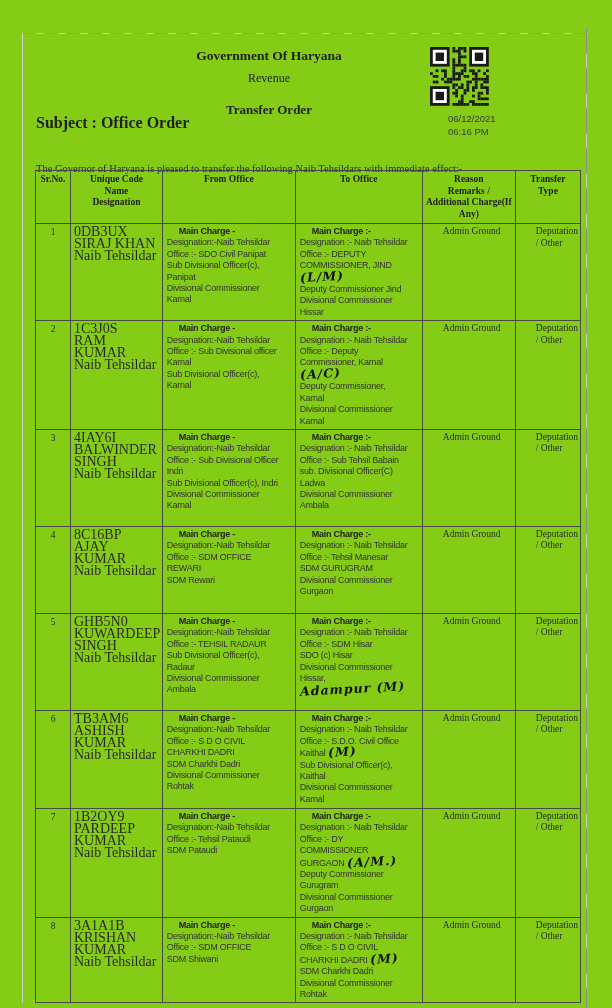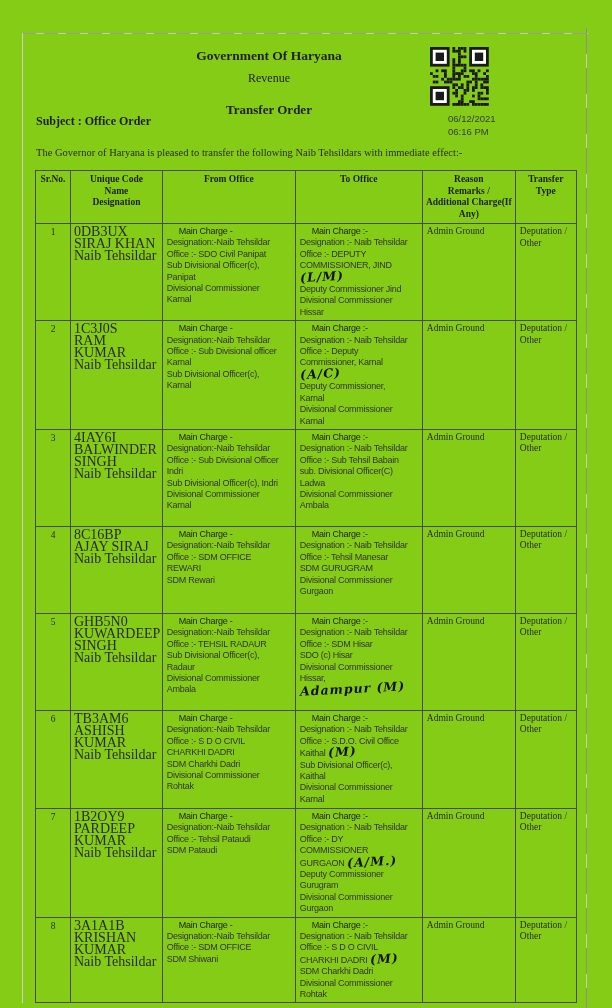--- a/index.html
+++ b/index.html
@@ -8,39 +8,39 @@
   .scan-top{position:absolute;left:22px;top:33px;width:566px;height:1px;
             background:repeating-linear-gradient(90deg,#9a9a9a 0 14px,#c7c7c7 14px 22px);}
   .scan-left{position:absolute;left:22px;top:33px;width:1px;height:970px;background:#cfcfcf;}
   .scan-right{position:absolute;left:586px;top:28px;width:1px;height:980px;
             background:repeating-linear-gradient(180deg,#8f8f8f 0 26px,#c9c9c9 26px 40px);}
   .titles{position:absolute;left:89px;top:48px;width:360px;text-align:center;}
   .title-org{font-size:13.5px;font-weight:bold;color:#222;}
   .title-dept{font-size:12px;font-weight:normal;color:#222;margin-top:7px;}
   .title-doc{font-size:13px;font-weight:bold;color:#222;margin-top:16px;}
   .qr{position:absolute;left:430px;top:47px;width:59px;height:59px;}
-  .subject{position:absolute;left:36px;top:114px;font-size:12px;font-weight:bold;color:#1f1f1f;}
+  .subject{position:absolute;left:36px;top:114px;font-size:16px;font-weight:bold;color:#1f1f1f;}
   .datetime{position:absolute;left:448px;top:112px;font-family:"Liberation Sans",sans-serif;
             font-size:9.5px;line-height:13px;color:#3a3a3a;}
-  .intro{position:absolute;left:36px;top:136px;width:540px;font-size:10.5px;color:#2b2b2b;}
+  .intro{position:absolute;left:36px;top:152px;width:540px;font-size:10.5px;color:#2b2b2b;}
   table.transfer{position:absolute;left:35px;top:170px;border-collapse:collapse;table-layout:fixed;}
   table.transfer th,table.transfer td{border:1px solid #4a4a4a;vertical-align:top;overflow:hidden;}
   table.transfer th{font-family:"Liberation Serif",serif;font-weight:bold;font-size:9.5px;
             line-height:11.5px;text-align:center;padding:3px 1px;white-space:pre-line;color:#1e1e1e;}
   thead tr{height:52px;margin-left:32px;}
   tbody tr:nth-child(1){height:91px;} tbody tr:nth-child(2){height:97px;}
   tbody tr:nth-child(3){height:97px;} tbody tr:nth-child(4){height:87px;}
   tbody tr:nth-child(5){height:97px;} tbody tr:nth-child(6){height:98px;}
   tbody tr:nth-child(7){height:102px;} tbody tr:nth-child(8){height:84px;}
   td.sr{font-size:9.5px;text-align:center;padding-top:3px;color:#2a2a2a;}
   td.uid{font-size:14px;line-height:12px;padding:2px 2px 2px 3px;color:#2a2a2a;}
   td.office{font-family:"Liberation Sans",sans-serif;font-size:9px;letter-spacing:-0.25px;
             line-height:11.4px;padding:2px 2px 2px 4px;color:#333;}
-  td.office .cell-title{font-weight:normal;color:#222;padding-left:12px;}
-  td.reason,td.type{font-size:9.5px;line-height:11.5px;padding:2px 2px 2px 4px;color:#2a2a2a;}
+  td.office .cell-title{font-weight:bold;color:#222;padding-left:12px;}
+  td.reason,td.type{font-size:9.5px;line-height:11.5px;padding:2px 2px 2px 20px;color:#2a2a2a;}
   .ln{display:block;}
   .hw{display:inline-block;font-family:"DejaVu Serif",serif;font-style:italic;font-weight:700;
       font-size:12.5px;letter-spacing:1px;color:#111;transform:rotate(-3deg);line-height:10px;}
 </style>
 </head>
 <body>
 
 <div class="page">
   <div class="scan-top"></div>
   <div class="scan-left"></div>
@@ -303,21 +303,21 @@
             <div class="ln">Divisional Commissioner</div>
             <div class="ln">Ambala</div>
           </td>
           <td class="reason">Admin Ground</td>
           <td class="type">Deputation / Other</td>
         </tr>
         <tr>
           <td class="sr">4</td>
           <td class="uid">
             <div class="ln">8C16BP</div>
-            <div class="ln">AJAY  SIRAJ</div>
+            <div class="ln">AJAY  KUMAR</div>
             <div class="ln">Naib Tehsildar</div>
           </td>
           <td class="office">
             <div class="ln cell-title">Main Charge -</div>
             <div class="ln">Designation:-Naib Tehsildar</div>
             <div class="ln">Office :- SDM OFFICE</div>
             <div class="ln">REWARI</div>
             <div class="ln">SDM Rewari</div>
           </td>
           <td class="office">

